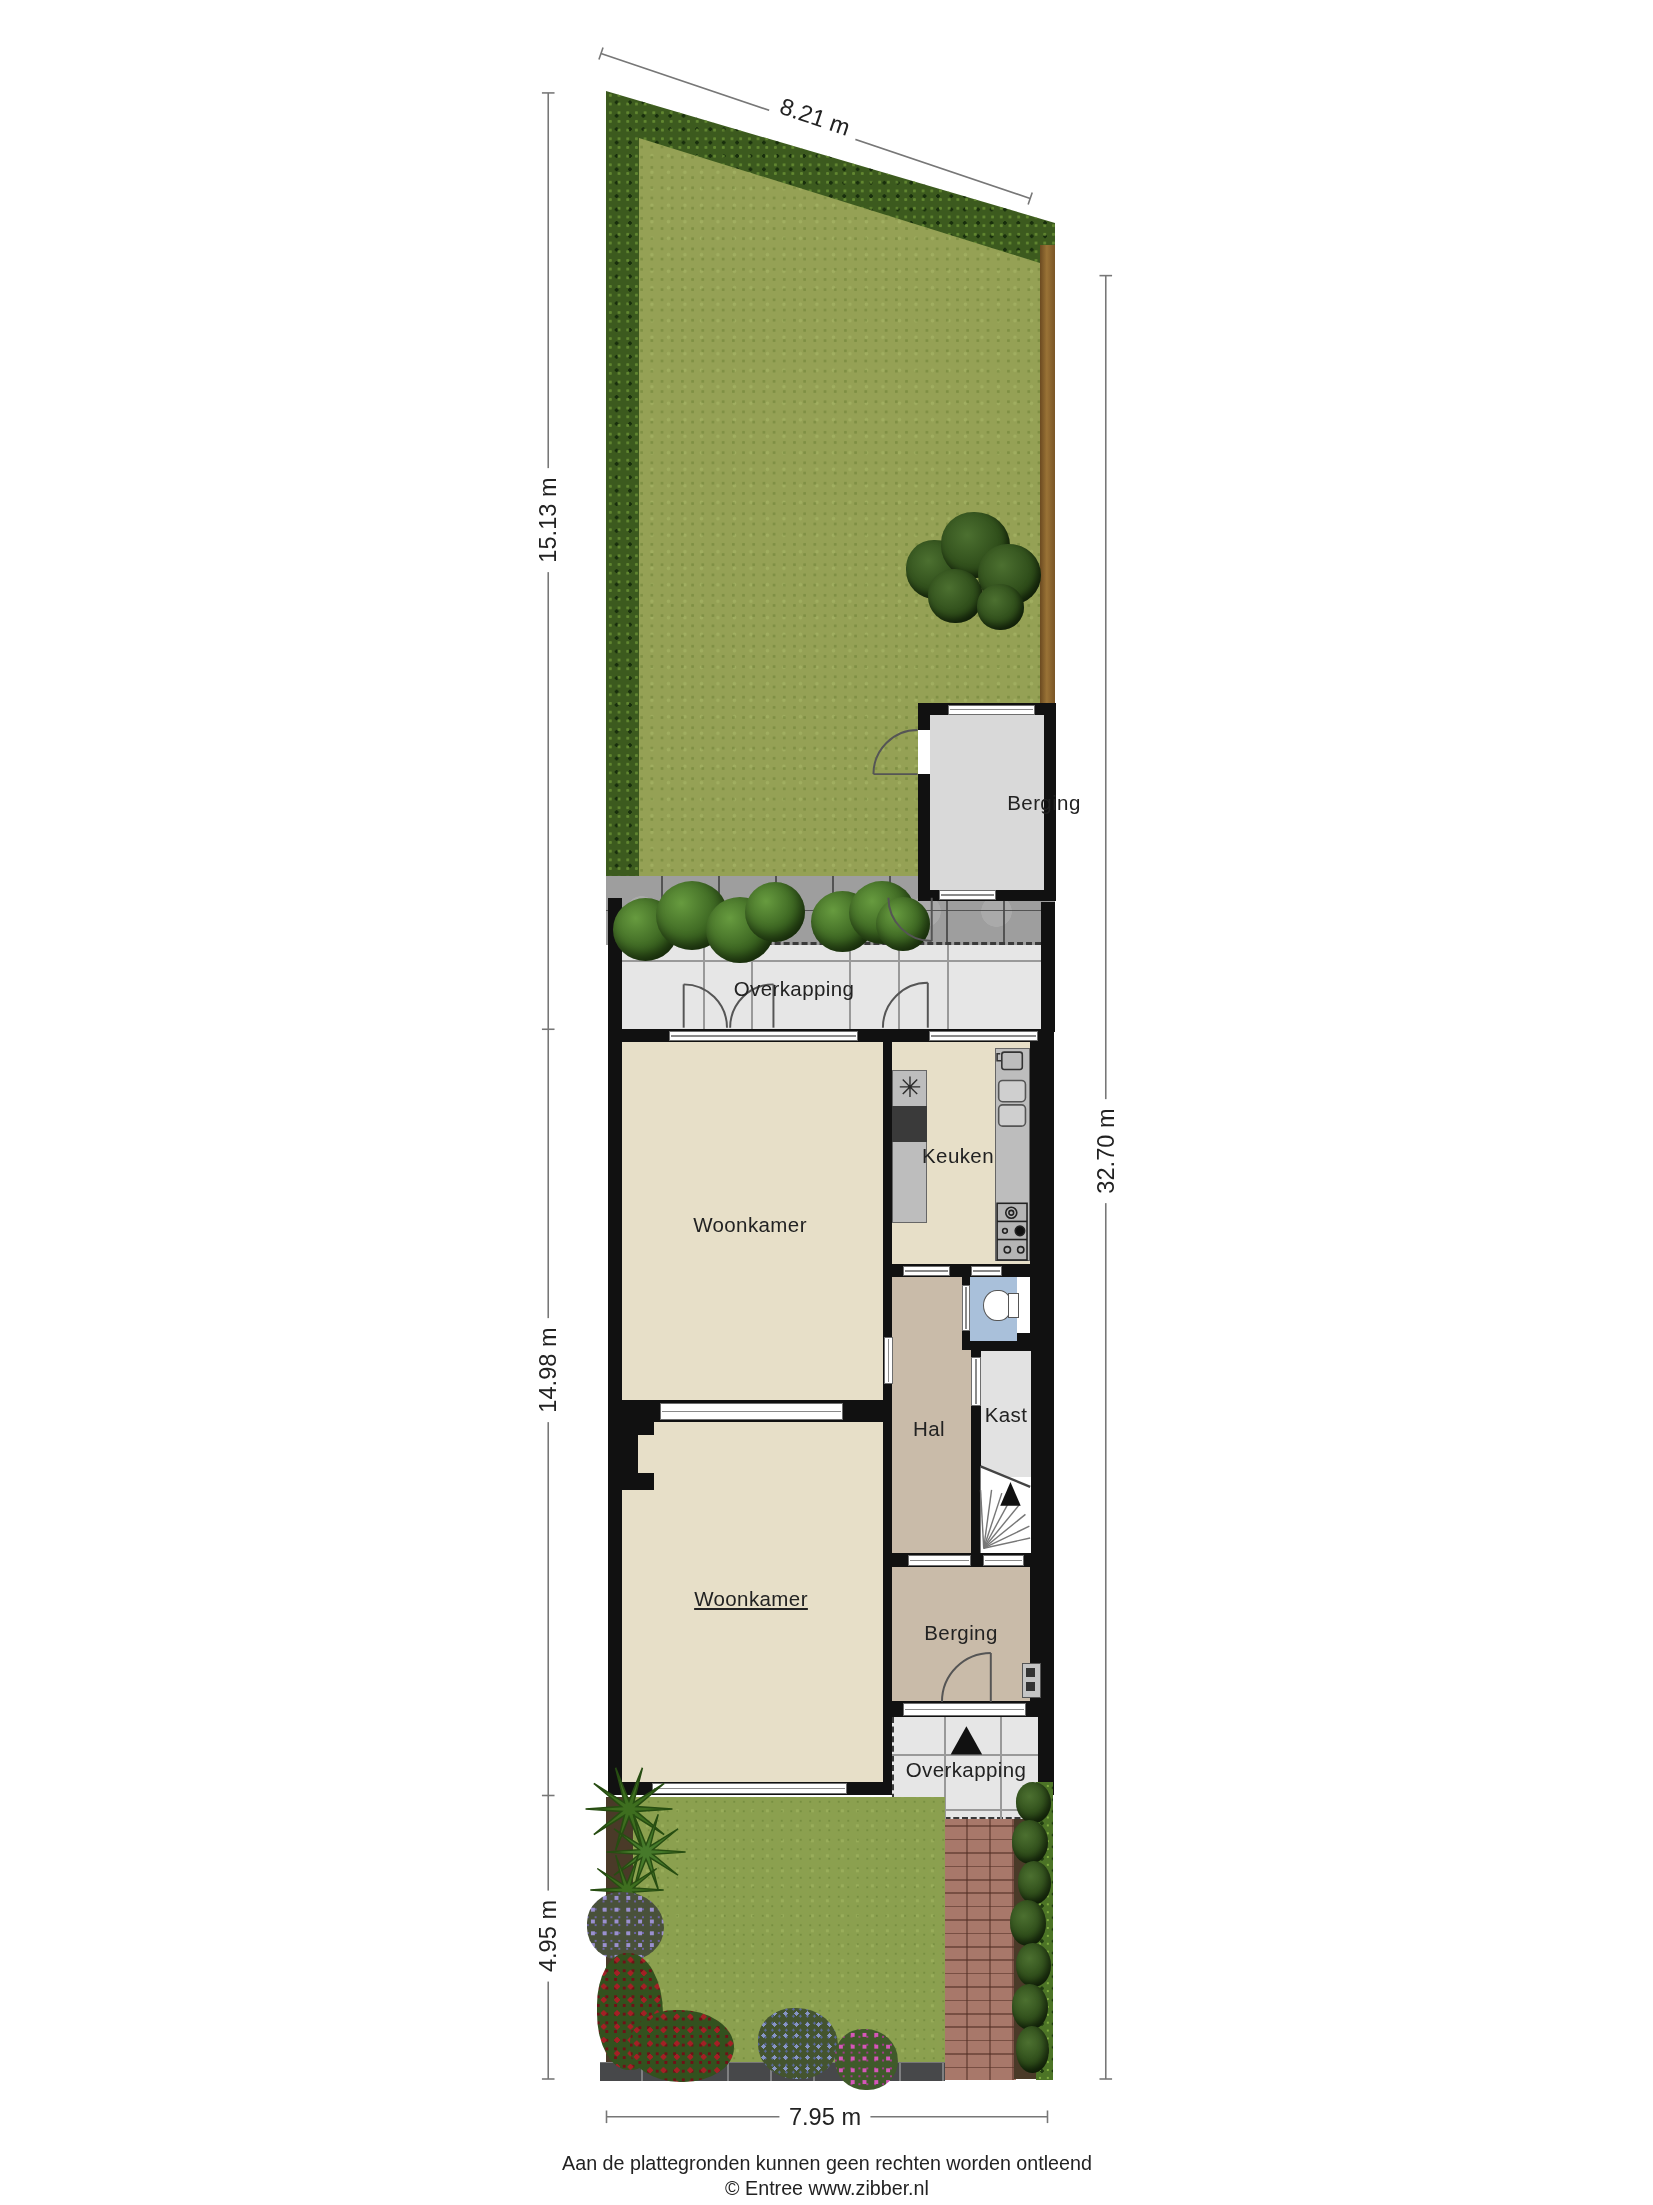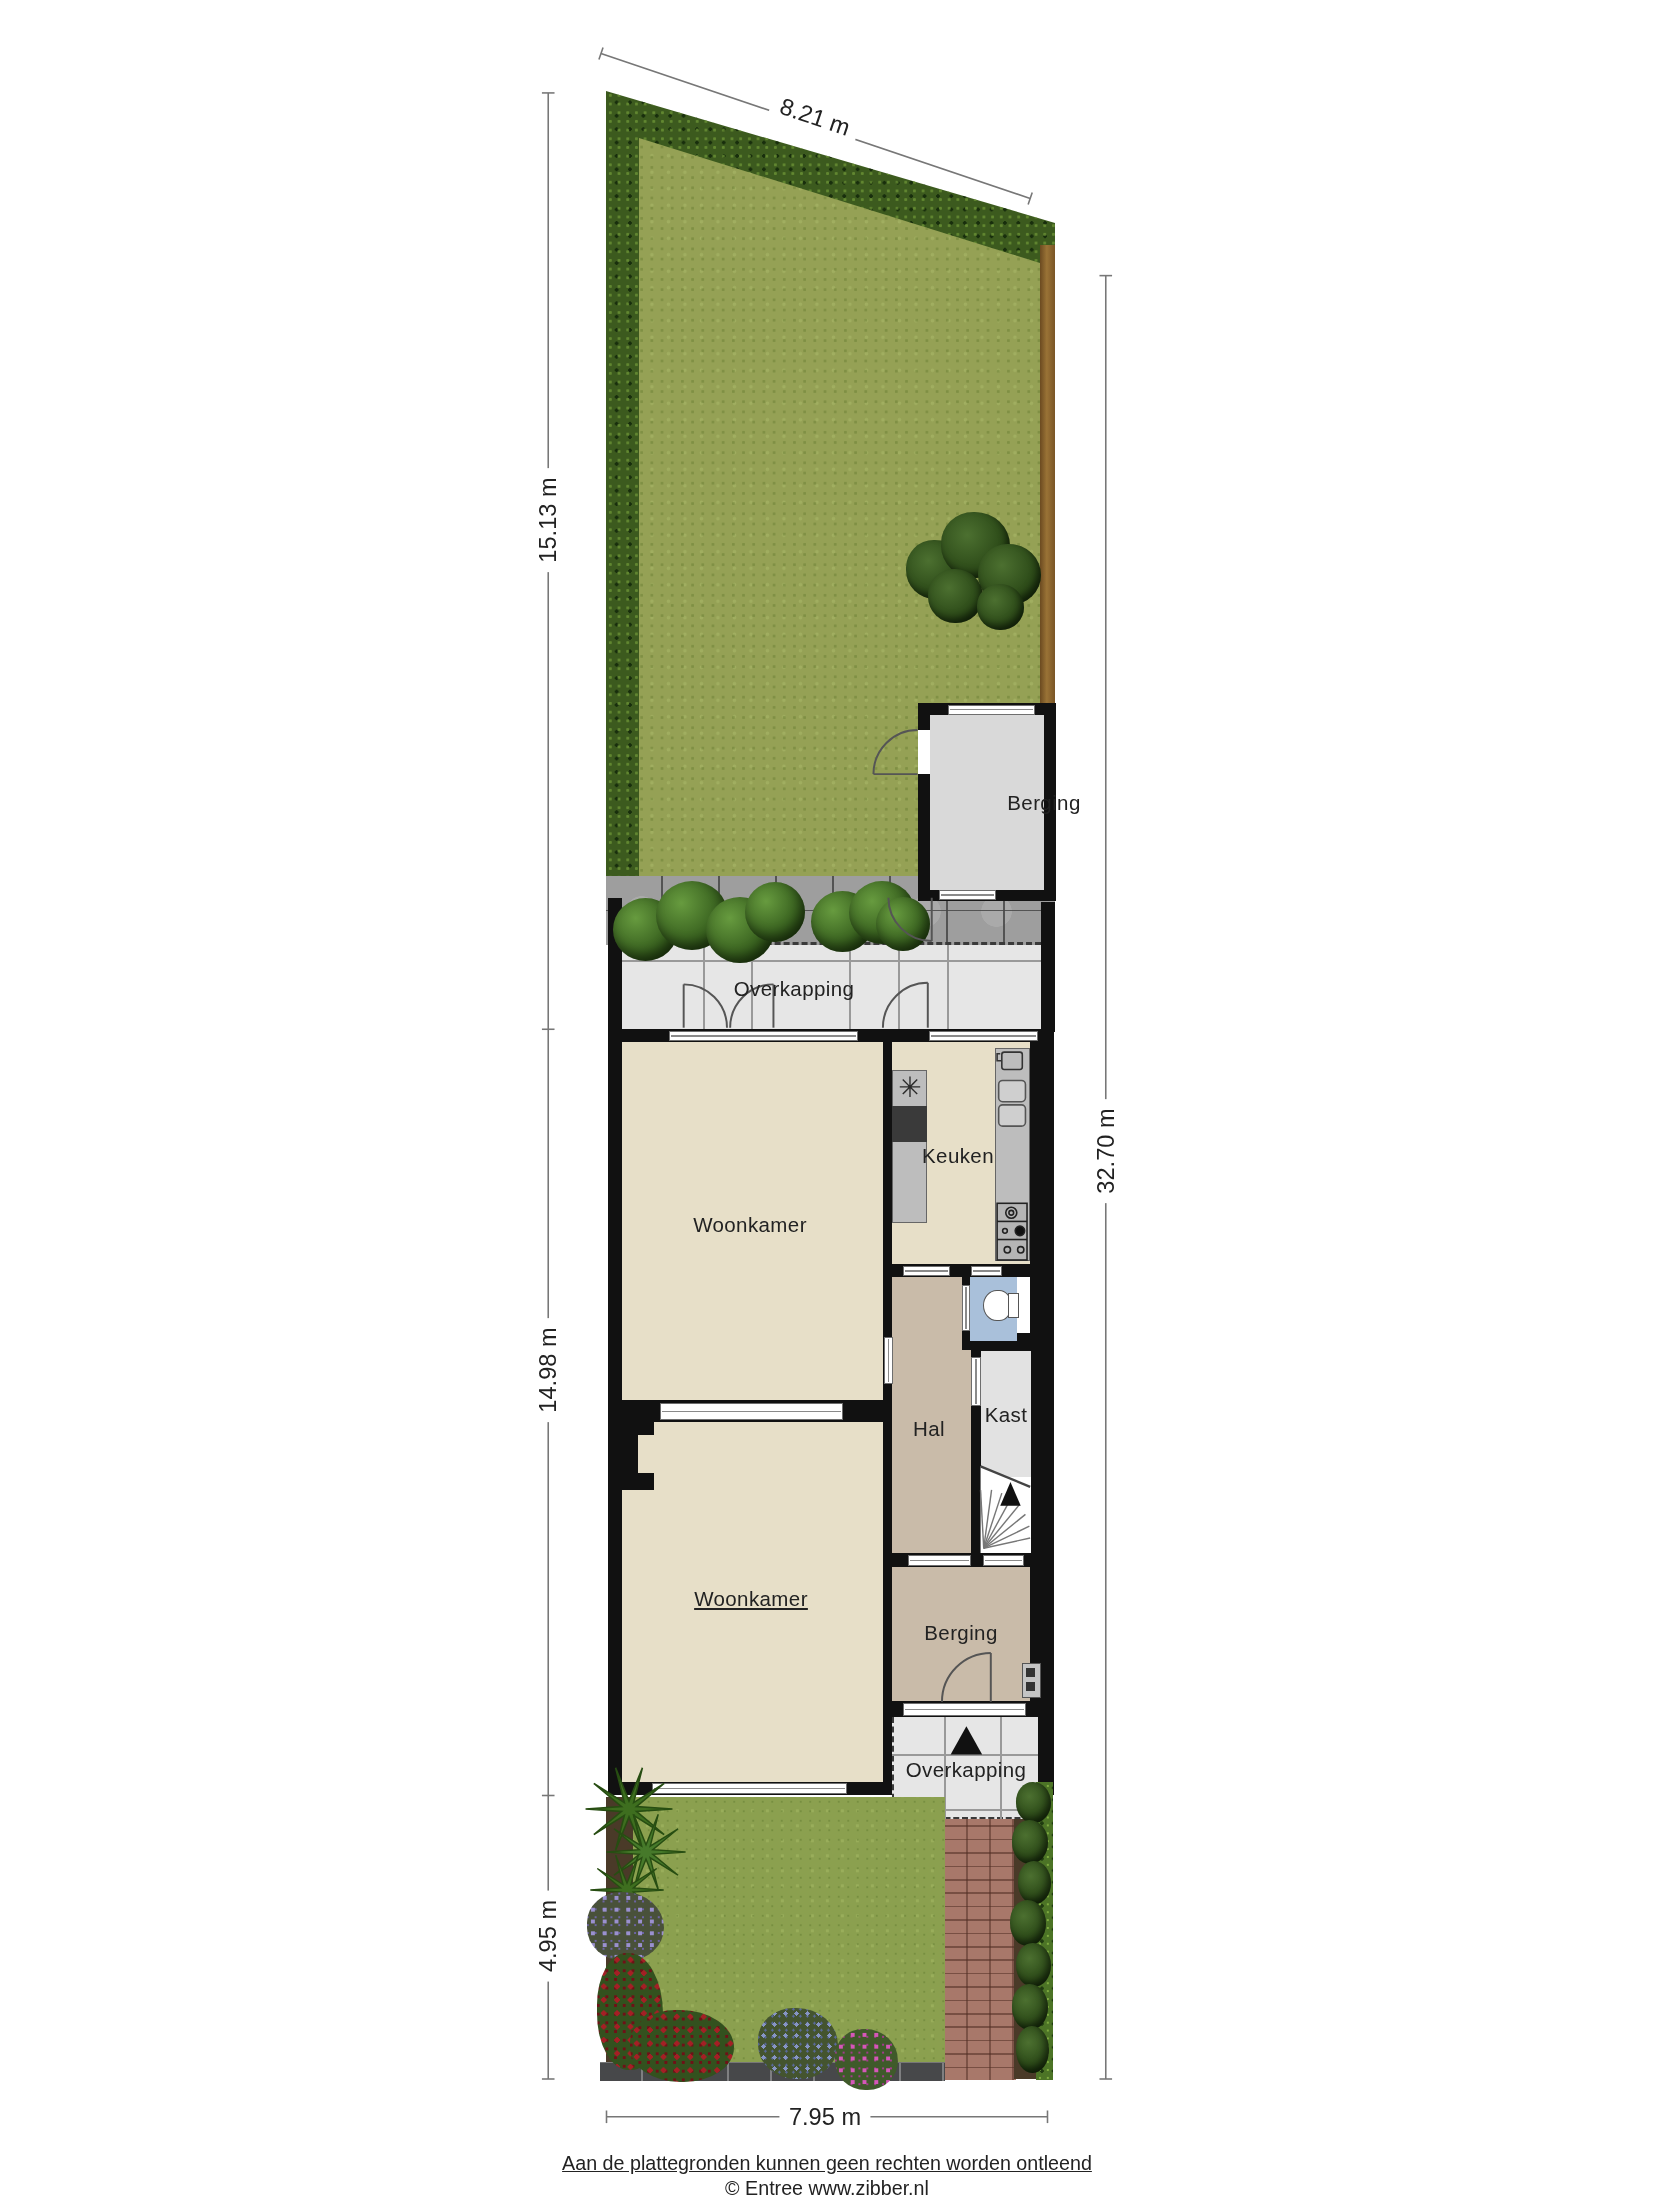--- a/index.html
+++ b/index.html
@@ -309,15 +309,15 @@
 <div class="room-label" style="left:961px;top:1633px;">Berging</div>
 <div class="room-label" style="left:966px;top:1770px;">Overkapping</div>
 
 <div class="dim-label rot-top" style="left:815px;top:117px;">8.21 m</div>
 <div class="dim-label rot-left" style="left:548px;top:520px;">15.13 m</div>
 <div class="dim-label rot-left" style="left:548px;top:1370px;">14.98 m</div>
 <div class="dim-label rot-left" style="left:548px;top:1936px;">4.95 m</div>
 <div class="dim-label rot-left" style="left:1106px;top:1151px;">32.70 m</div>
 <div class="dim-label rot-c" style="left:825px;top:2117px;">7.95 m</div>
 
-<div class="footer" style="top:2152px;text-decoration:underline;">Aan de plattegronden kunnen geen rechten worden ontleend</div>
+<div class="footer" style="top:2152px;">Aan de plattegronden kunnen geen rechten worden ontleend</div>
 <div class="footer" style="top:2177px;">© Entree www.zibber.nl</div>
 
 
 </body></html>

